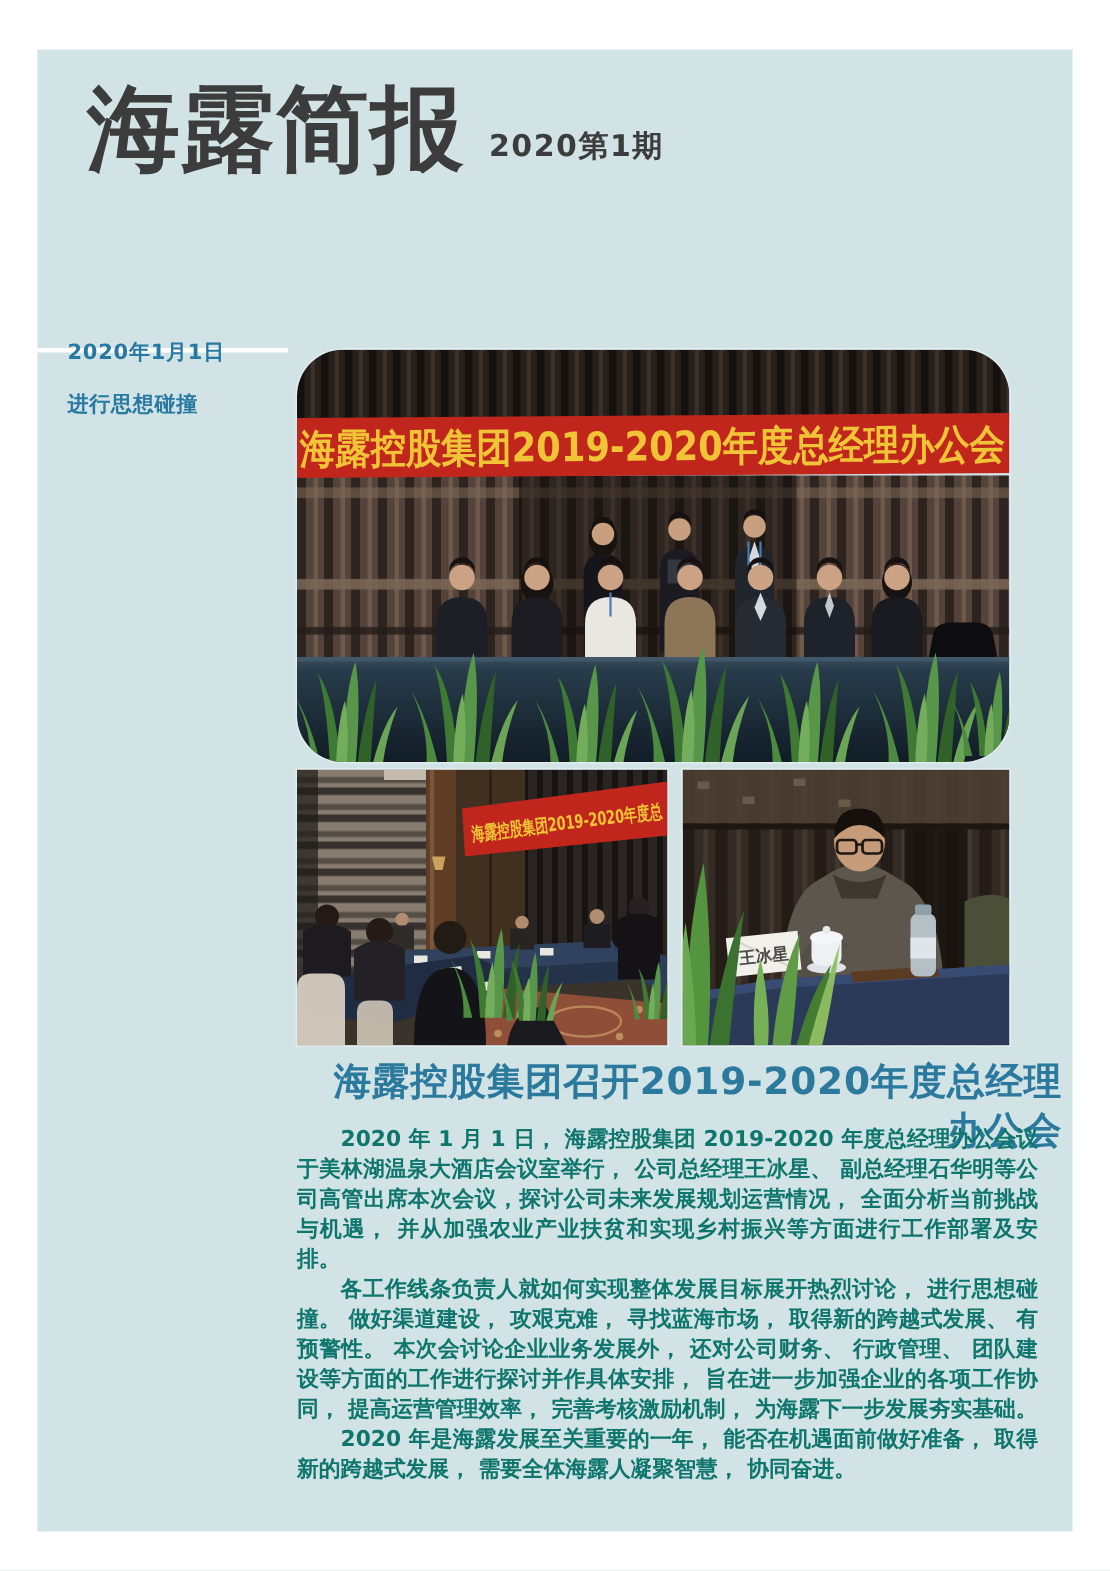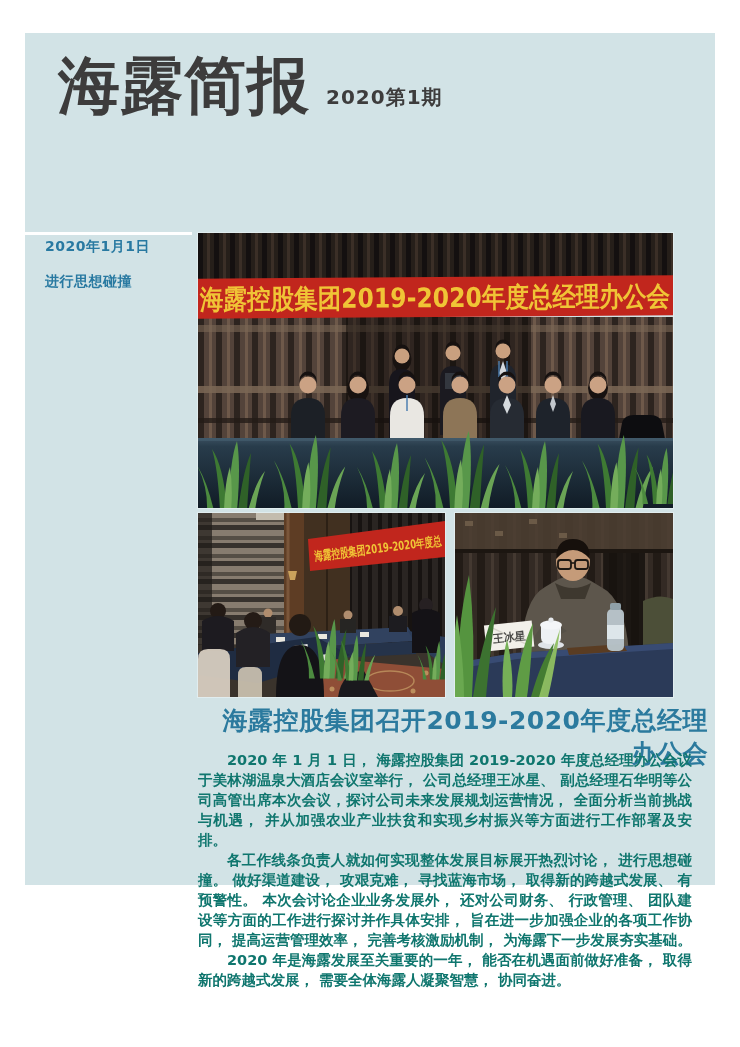--- a/index.html
+++ b/index.html
@@ -2,48 +2,48 @@
 <html><head>
 <meta charset="utf-8">
 <style>
   html,body{margin:0;padding:0;}
   body{
     width:740px;height:1047px;position:relative;background:#ffffff;
     font-family:"DejaVu Sans","Liberation Sans",sans-serif;
     overflow:hidden;
   }
   .panel{
-    position:absolute;left:25px;top:33px;width:690px;height:852px;
+    position:absolute;left:25px;top:33px;width:690px;height:988px;
     background:#d2e3e6;
   }
   
   .masthead{
     position:absolute;left:33px;top:18px;
     display:flex;align-items:flex-end;gap:16px;color:#3d3c3c;
   }
   .masthead .title{
     font-size:62px;font-weight:900;line-height:1.12;letter-spacing:1px;
   }
   .masthead .issue{
     font-size:20px;font-weight:800;padding-bottom:9px;letter-spacing:1px;
   }
   
   .sep-line{
     position:absolute;left:0;top:199px;width:167px;height:3px;background:#ffffff;
   }
   .sidebar{
-    position:absolute;left:20px;top:205px;color:#2879a1;
+    position:absolute;left:20px;top:193px;color:#2879a1;
     font-size:14px;font-weight:800;letter-spacing:0.5px;
   }
   .sidebar .date{margin:0 0 17px 0;}
   .sidebar .dept{margin:0;}
   
   .photo{position:absolute;overflow:hidden;outline:1px solid rgba(255,255,255,0.35);}
   .photo svg{display:block;width:100%;height:100%;}
-  .photo-main{left:173px;top:200px;width:475px;height:275px;}
+  .photo-main{left:173px;top:200px;width:475px;height:275px;border-radius:31px;}
   .photo-left{left:173px;top:480px;width:247px;height:184px;}
   .photo-right{left:430px;top:480px;width:218px;height:184px;}
   
   .headline{
     position:absolute;left:173px;top:671px;width:510px;
     font-size:25px;font-weight:800;color:#2b7a9e;letter-spacing:0.5px;text-align:right;
   }
   .body-text{
     position:absolute;left:173px;top:717px;width:494px;
     font-size:14.5px;line-height:20px;font-weight:700;color:#0f766e;

